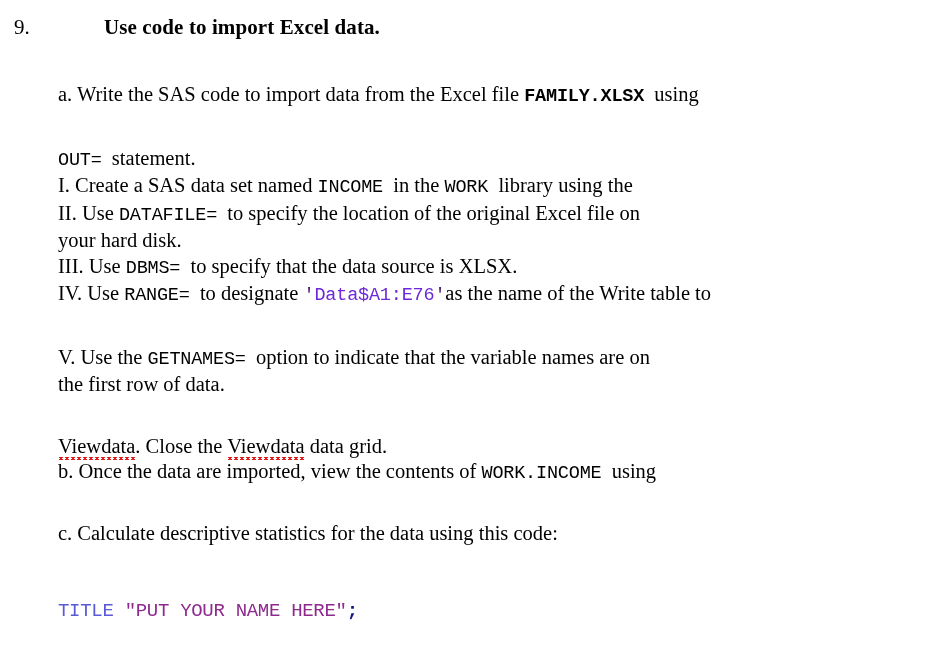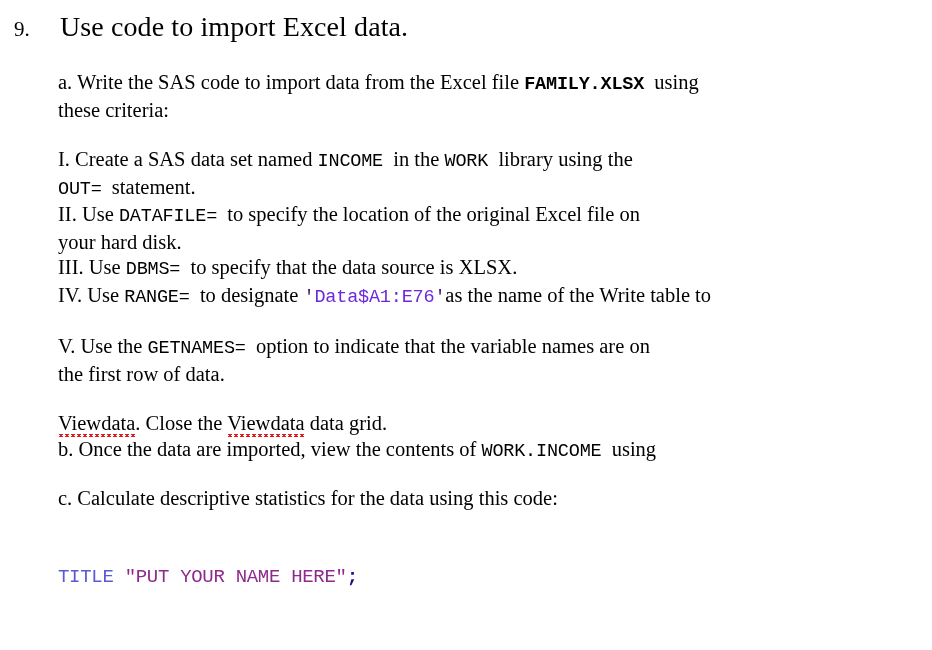--- a/index.html
+++ b/index.html
@@ -35,36 +35,38 @@
     display: flex;
     align-items: baseline;
   }
   .q-number {
     font-size: 21px;
     line-height: 26px;
     width: 46px;
     flex: 0 0 46px;
   }
   .q-title {
-    font-size: 28px;
+    font-size: 21px;
     line-height: 26px;
-    font-weight: normal;
+    font-weight: bold;
     letter-spacing: 0.1px;
+    margin-left: 44px;
   }
 
   
   .body-wrap {
     position: absolute;
     left: 58px;
     top: 70px;
     right: 18px;
   }
   .blk {
     font-size: 20.5px;
     line-height: 25.5px;
+    margin-top: 12px;
   }
   .blk .ln {
     white-space: pre-wrap;
   }
   .gap-a  { height: 24px; }
   .gap-b  { height: 24px; }
   .gap-c  { height: 24px; }
   .gap-d  { height: 22px; }
 
   
@@ -115,29 +117,28 @@
 
   <div class="question">
     <span class="q-number">9.</span>
     <span class="q-title">Use code to import Excel data.</span>
   </div>
 
   <div class="body-wrap">
 
     <div class="blk">
       <div class="ln"><span>a. Write the SAS code to import data from the Excel file </span><span class="code bold">FAMILY.XLSX</span><span>  using</span></div>
-      <div class="ln">these criteria:</div>
     </div>
 
     <div class="gap-a"></div>
 
     <div class="blk">
 
+      <div class="ln"><span class="code">OUT=</span><span>  statement.</span></div>
       <div class="ln"><span>I. Create a SAS data set named </span><span class="code">INCOME</span><span>  in the </span><span class="code">WORK</span><span>  library using the</span></div>
-      <div class="ln"><span class="code">OUT=</span><span>  statement.</span></div>
 
       <div class="ln"><span>II. Use </span><span class="code">DATAFILE=</span><span>  to specify the location of the original Excel file on</span></div>
       <div class="ln">your hard disk.</div>
 
       <div class="ln"><span>III. Use </span><span class="code">DBMS=</span><span>  to specify that the data source is XLSX.</span></div>
 
       <div class="ln"><span>IV. Use </span><span class="code">RANGE=</span><span>  to designate </span><span class="lit lit-quote">'</span><span class="lit">Data$A1:E76</span><span class="lit lit-quote">'</span><span>as the name of the Write table to</span></div>
     </div>
 
     <div class="gap-b"></div>

